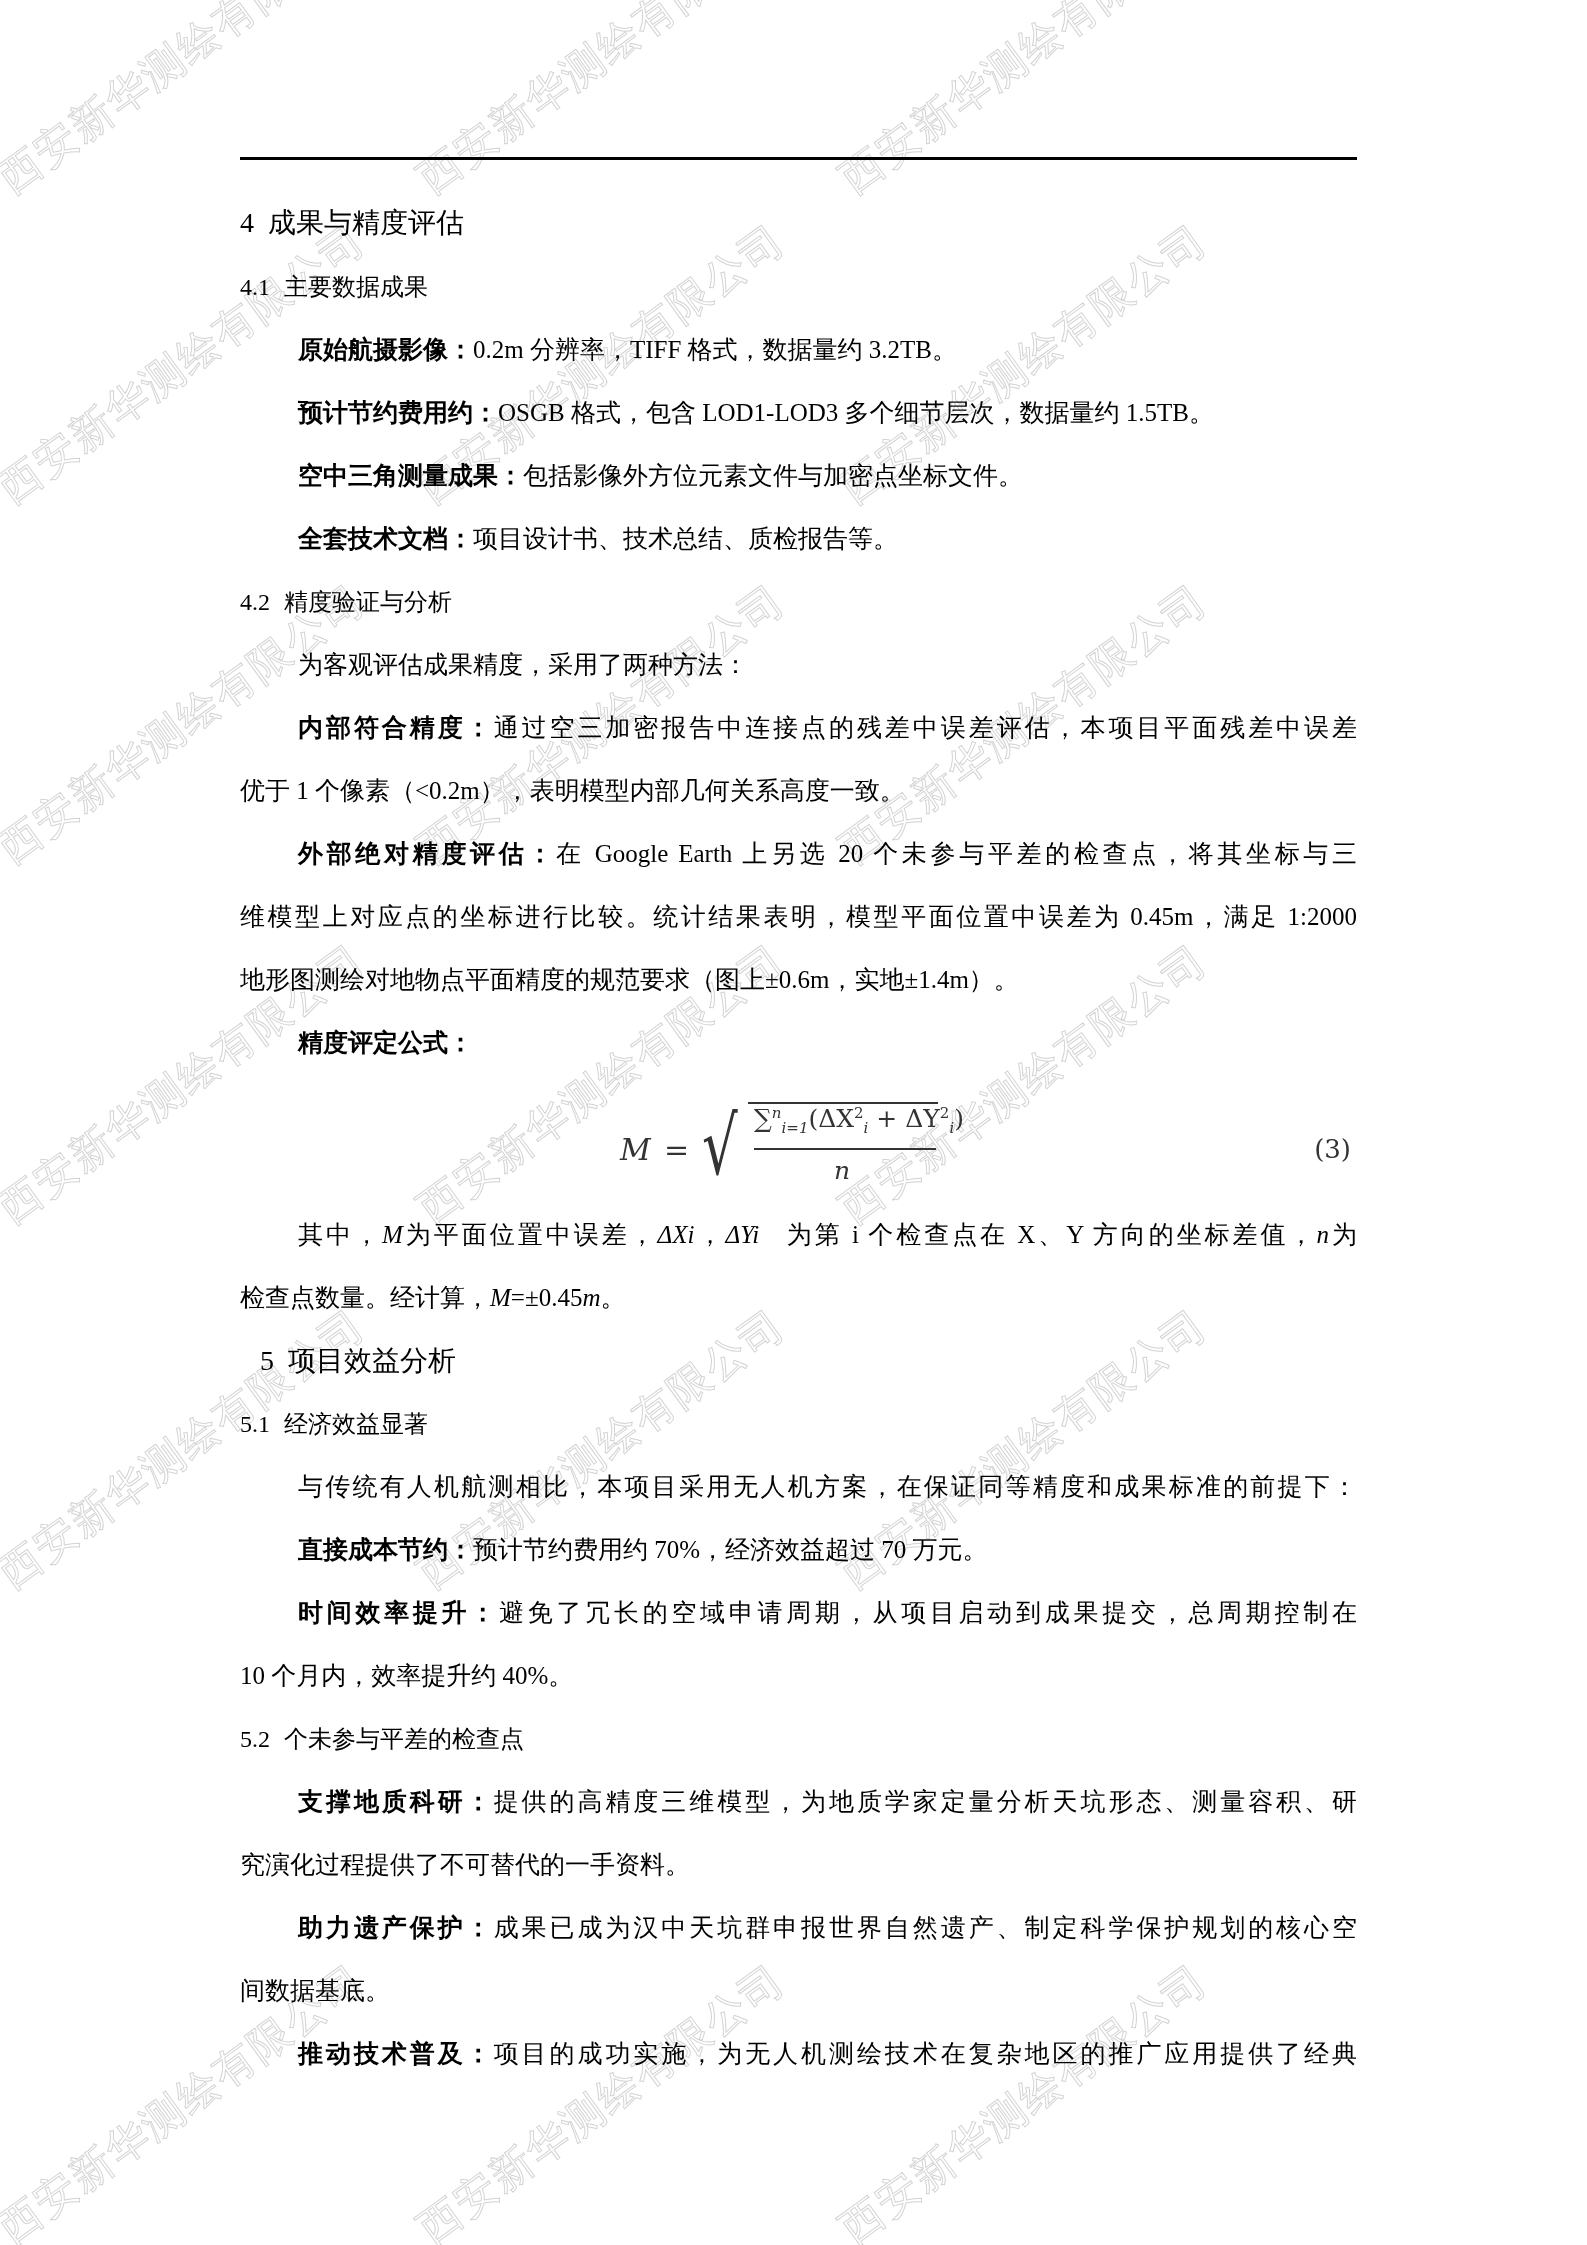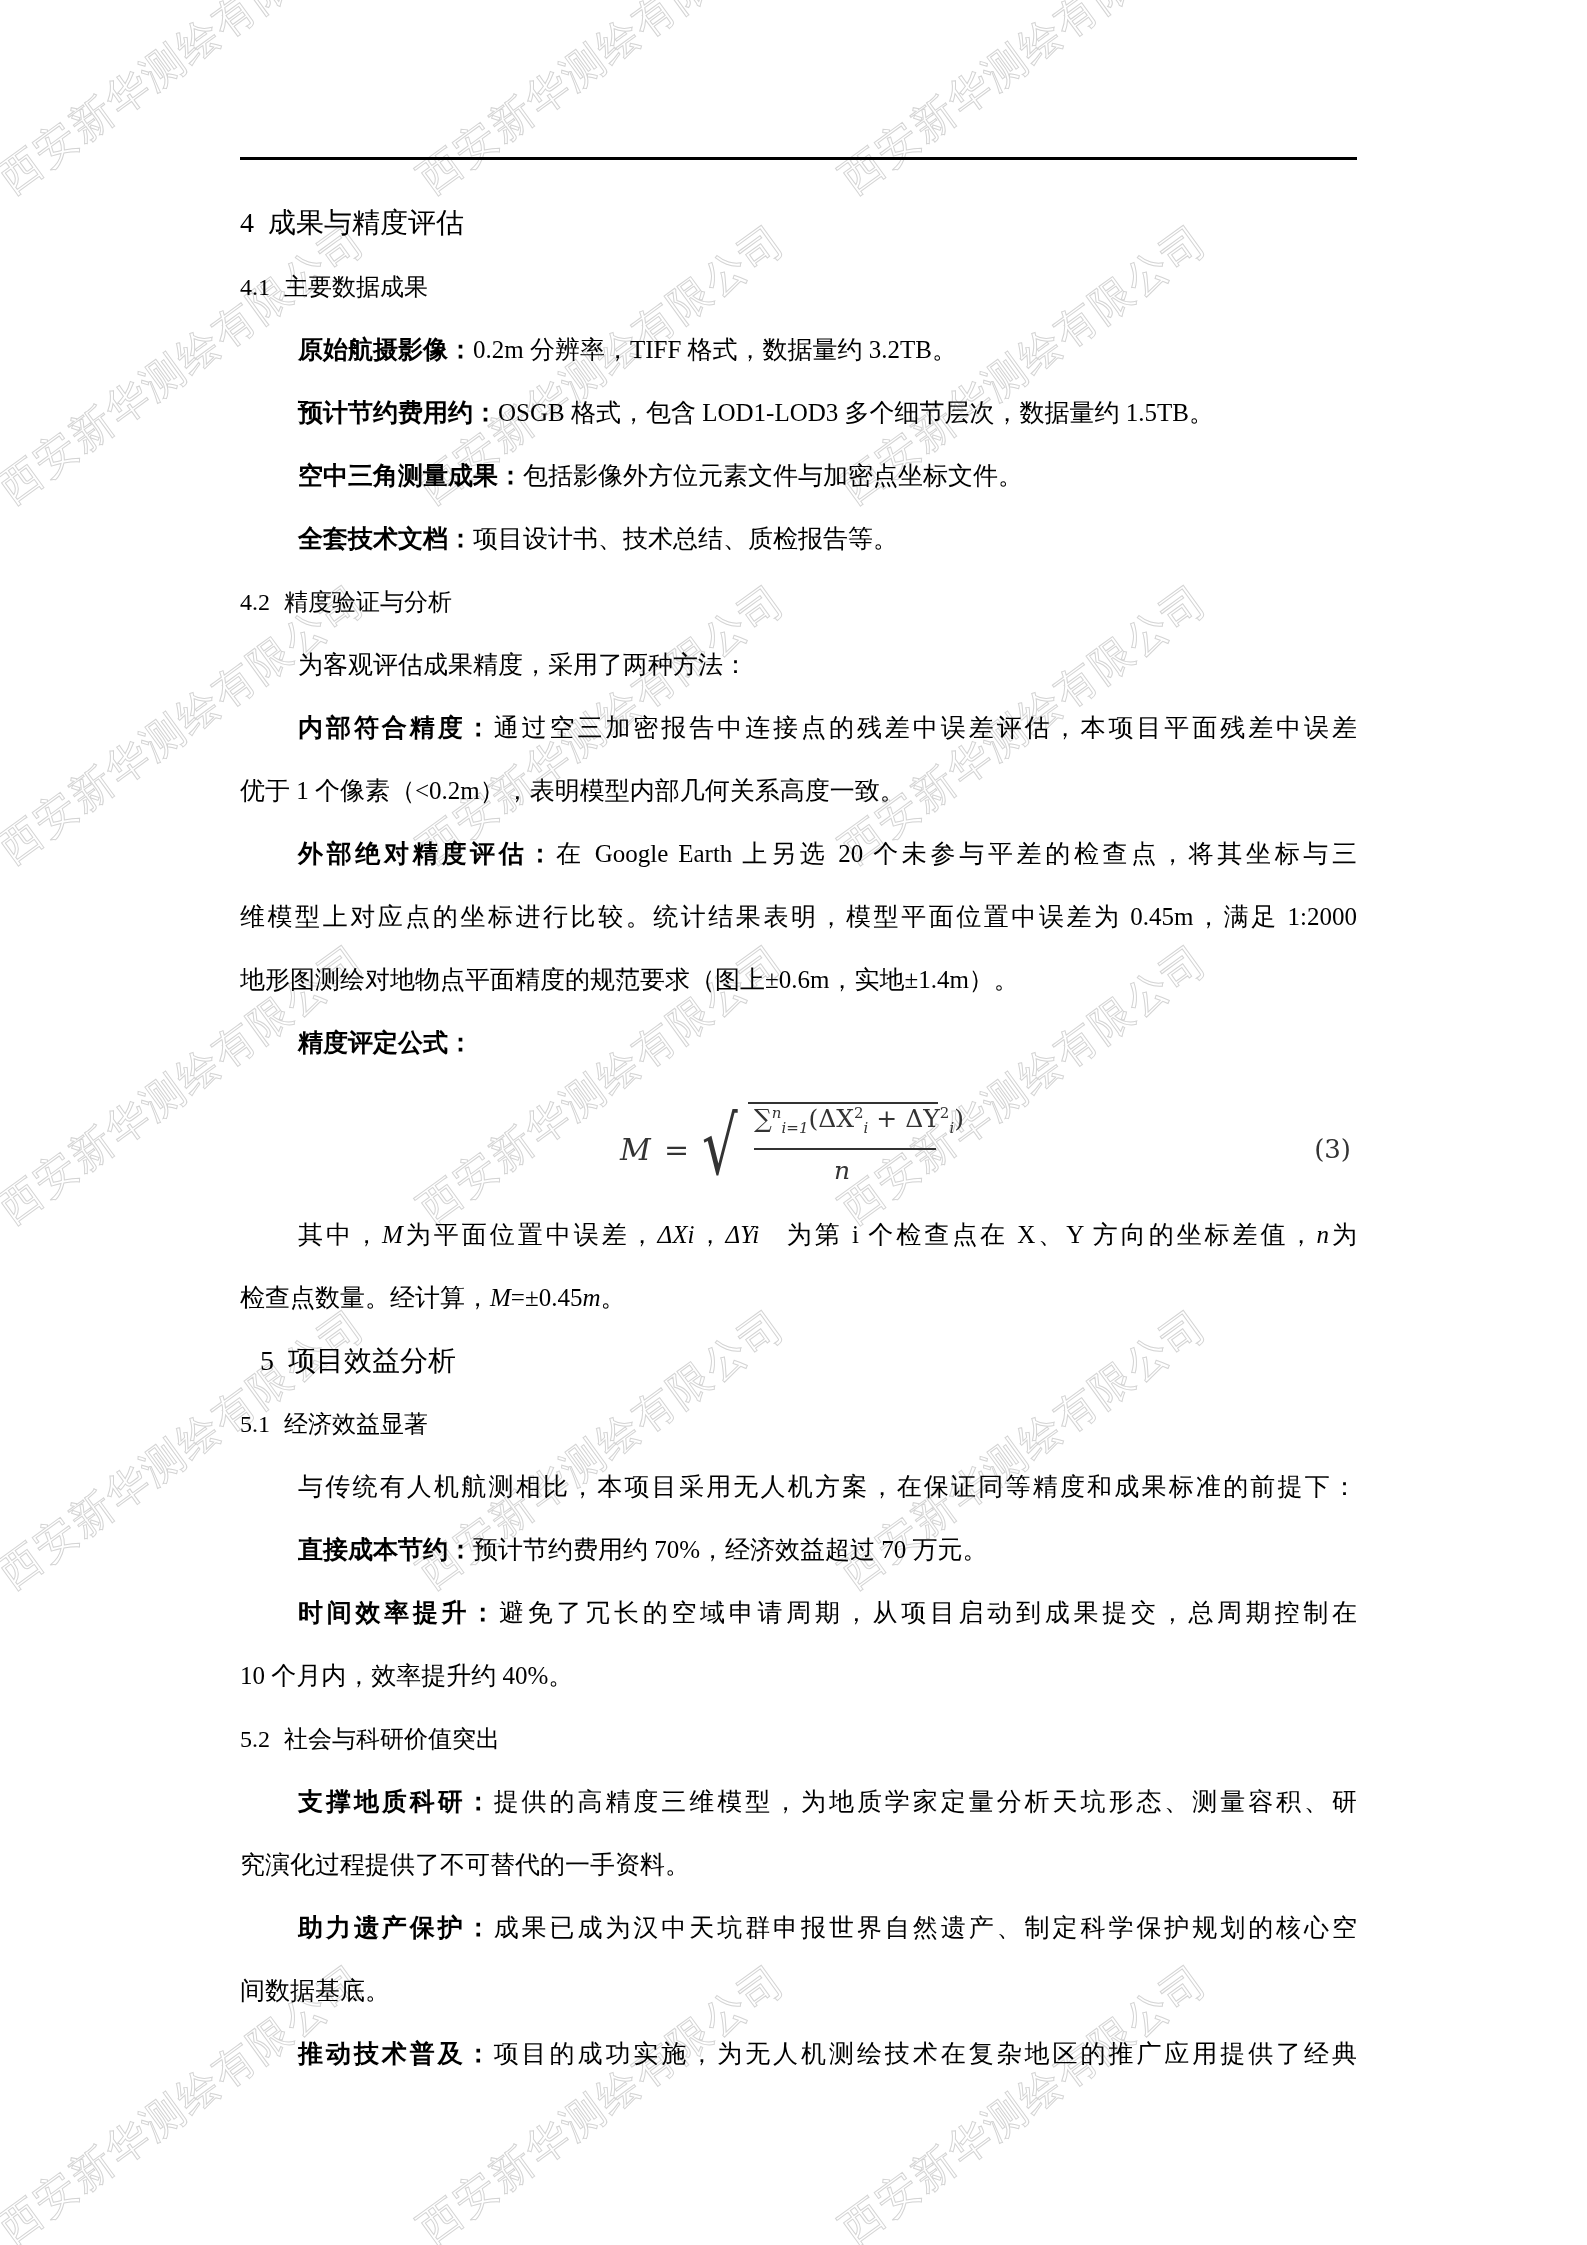--- a/index.html
+++ b/index.html
@@ -136,21 +136,21 @@
   <div class="line indent" style="top:1535px;">
     <span class="b">直接成本节约：</span><span>预计节约费用约 70%，经济效益超过 70 万元。</span>
   </div>
 
   <div class="line indent just" style="top:1598px;">
     <span class="b">时间效率提升：</span><span>避免了冗长的空域申请周期，从项目启动到成果提交，总周期控制在</span>
   </div>
   <div class="line" style="top:1661px;">10 个月内，效率提升约 40%。</div>
 
   <div class="line h2" style="top:1724px;">
-    <span class="num">5.2</span><span>社会与科研价值突出</span>
+    <span class="num">5.2</span><span>个未参与平差的检查点</span>
   </div>
 
   <div class="line indent just" style="top:1787px;">
     <span class="b">支撑地质科研：</span><span>提供的高精度三维模型，为地质学家定量分析天坑形态、测量容积、研</span>
   </div>
   <div class="line" style="top:1850px;">究演化过程提供了不可替代的一手资料。</div>
 
   <div class="line indent just" style="top:1913px;">
     <span class="b">助力遗产保护：</span><span>成果已成为汉中天坑群申报世界自然遗产、制定科学保护规划的核心空</span>
   </div>

